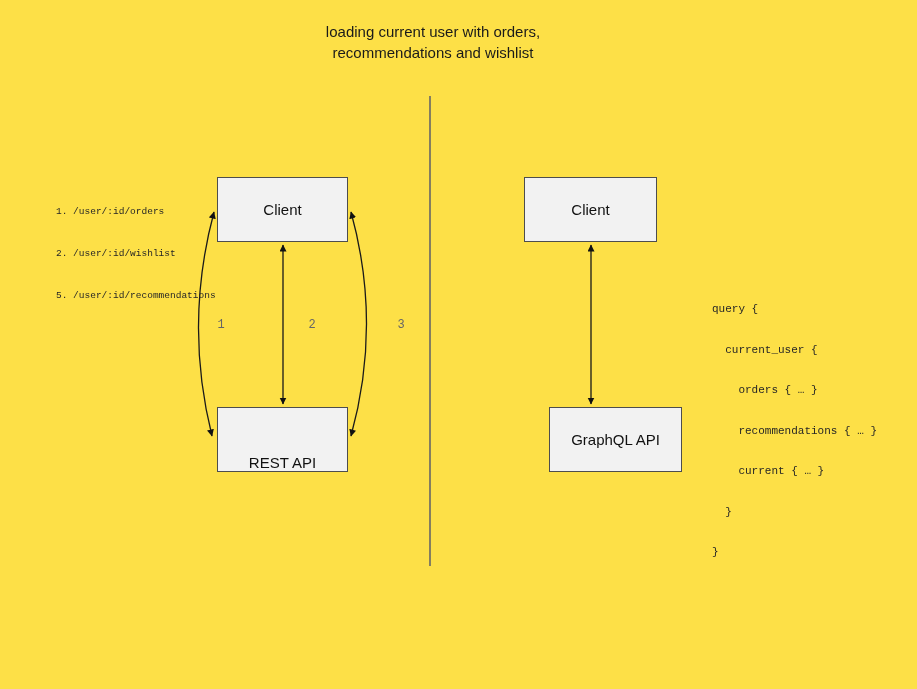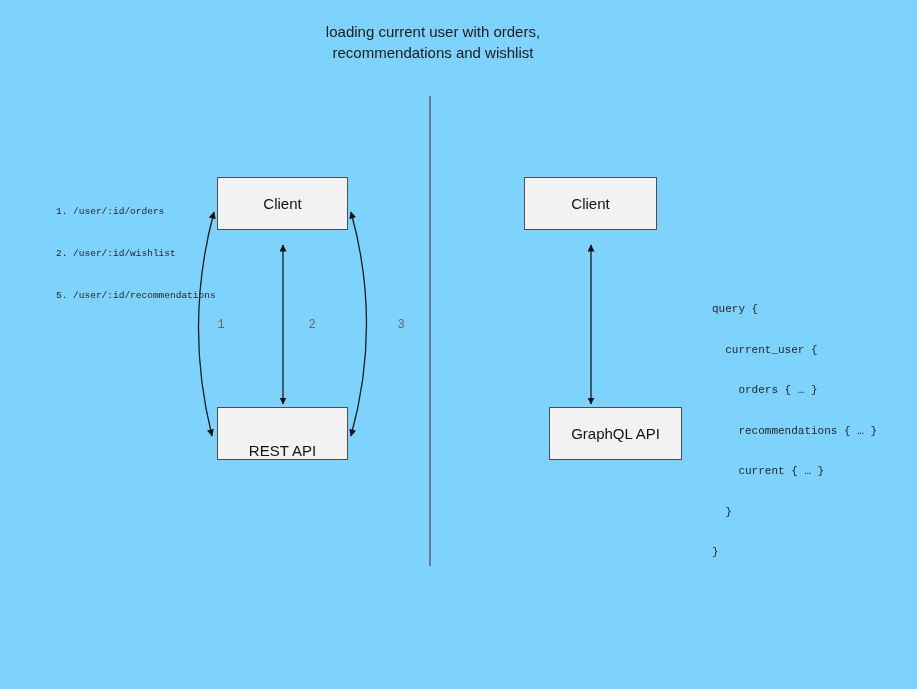--- a/index.html
+++ b/index.html
@@ -5,21 +5,21 @@
   html, body {
     margin: 0;
     padding: 0;
     background: #ffffff;
     font-family: "Liberation Sans", sans-serif;
   }
   .canvas {
     position: relative;
     width: 917px;
     height: 689px;
-    background: #7dd3fc;
+    background: #fde047;
     overflow: hidden;
   }
   .title {
     position: absolute;
     left: 133px;
     top: 21px;
     width: 600px;
     text-align: center;
     font-size: 15px;
     line-height: 21px;
@@ -27,21 +27,21 @@
   }
   .arrow-layer {
     position: absolute;
     left: 0;
     top: 0;
     pointer-events: none;
   }
   .node-box {
     position: absolute;
     width: 131px;
-    height: 53px;
+    height: 65px;
     background: #f2f2f2;
     border: 1.5px solid #4d4d4d;
     box-sizing: border-box;
     display: flex;
     align-items: center;
     justify-content: center;
     font-size: 15px;
     color: #111111;
   }
   .box-client-left  { left: 217px; top: 177px; }

